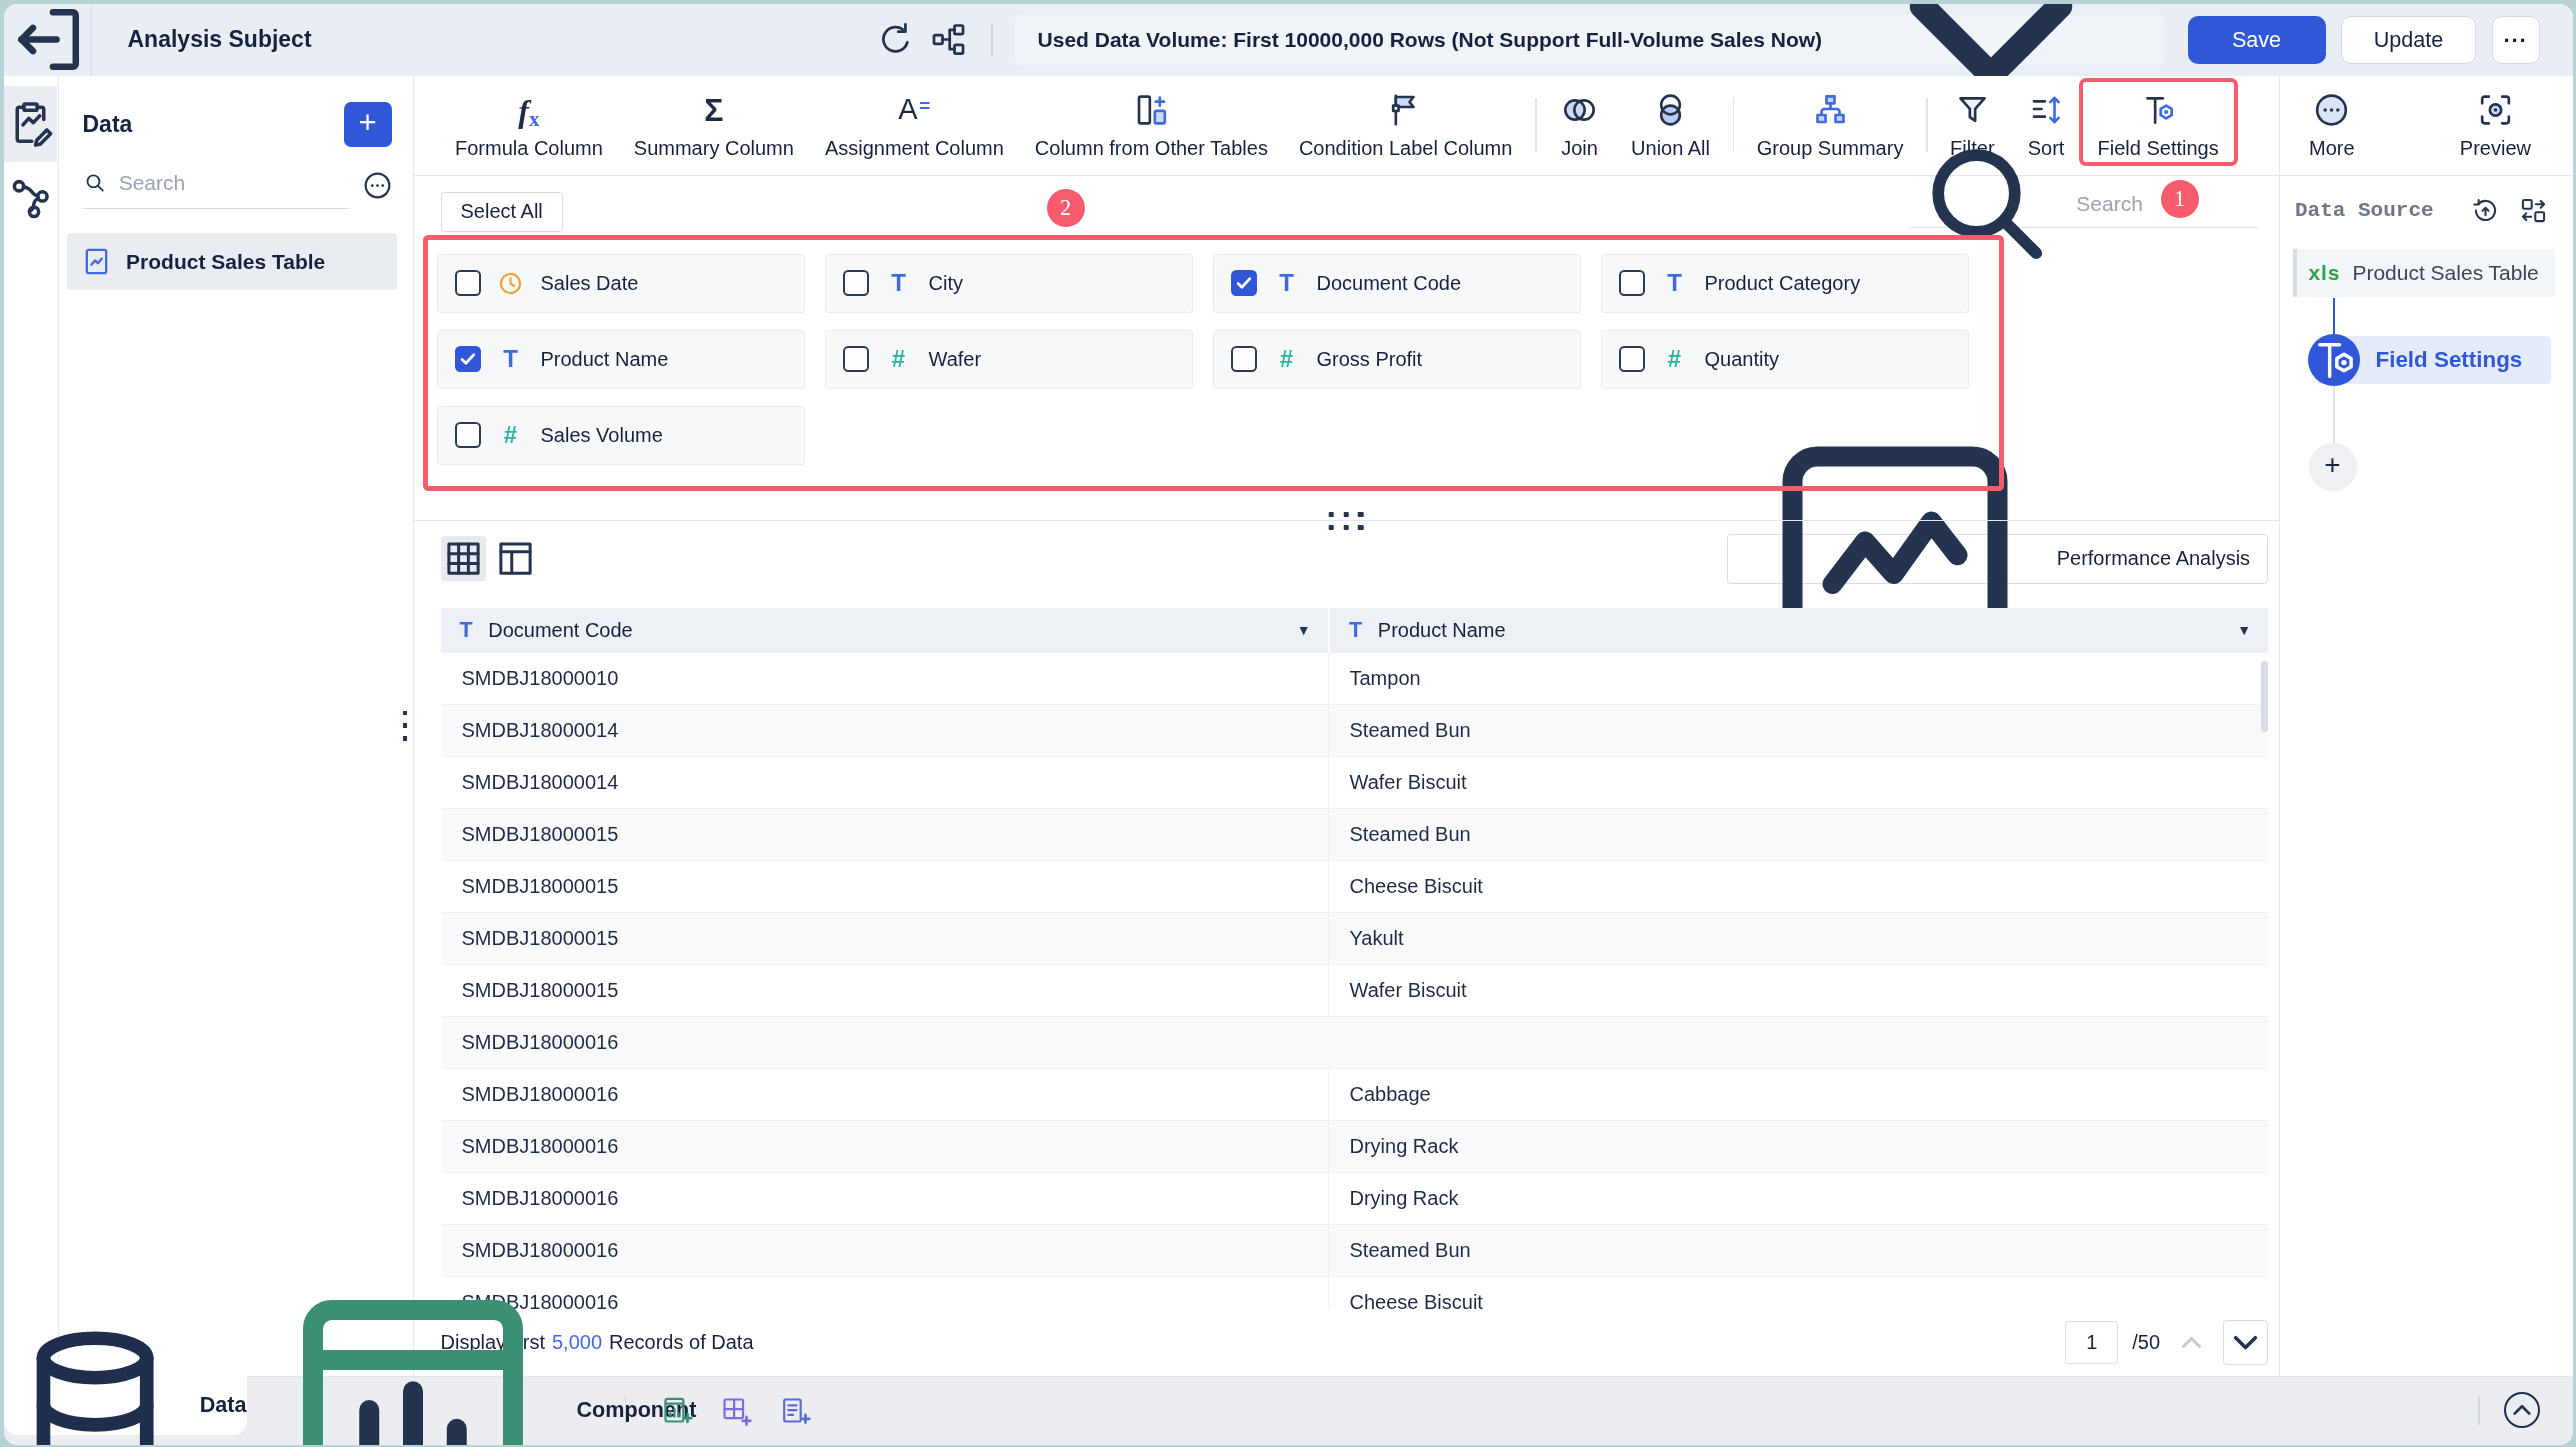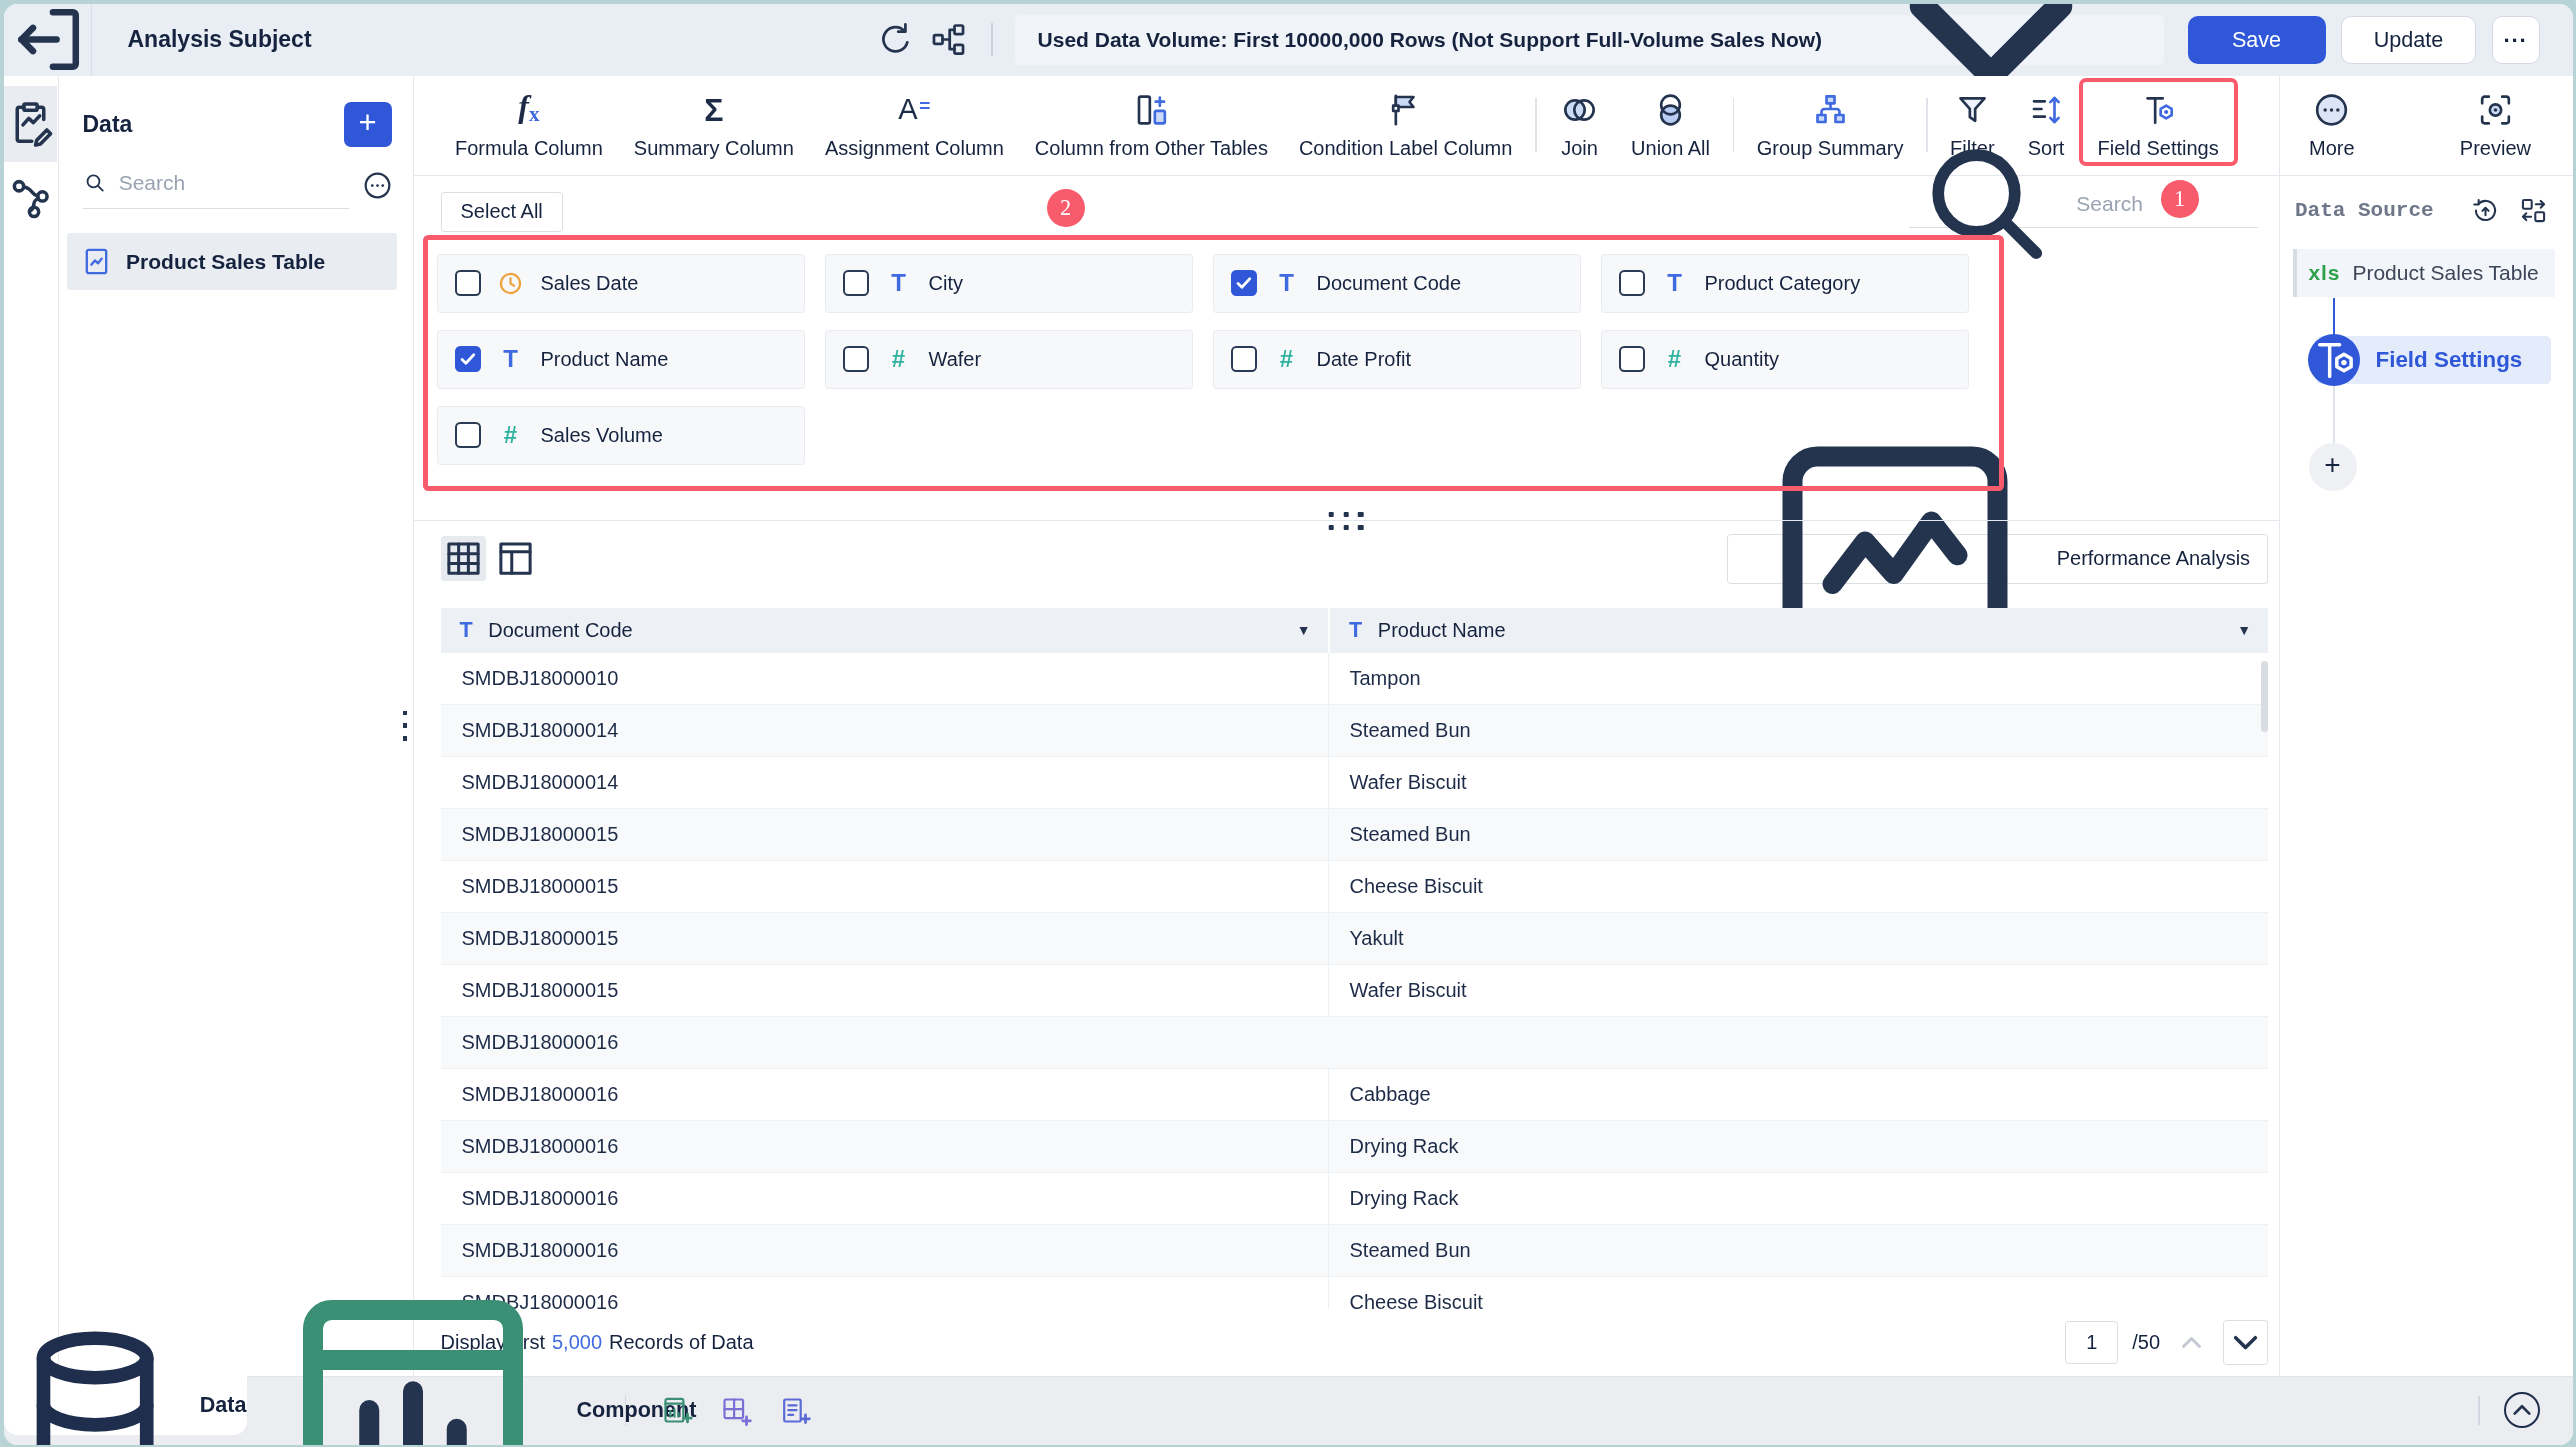--- a/index.html
+++ b/index.html
@@ -262,21 +262,21 @@
           <i></i>
           <i></i>
           <i></i>
         </div>
     </div>
 
     <div class="main-col">
 
       <div class="toolbar" id="main-toolbar">
           <div class="tb-item">
-            <span class="tb-icon" style="display: inline-flex; align-items: flex-start; justify-content: center;">
+            <span class="tb-icon" style="display: inline-flex; align-items: flex-end; justify-content: center;">
               <span class="fx-glyph"><i>f</i><em>x</em></span>
             </span>
             <span class="tb-label">Formula Column</span>
           </div>
           <div class="tb-item">
             <span class="tb-icon" style="display: inline-flex; align-items: center; justify-content: center;">
               <span class="sigma-glyph">Σ</span>
             </span>
             <span class="tb-label">Summary Column</span>
           </div>
@@ -423,21 +423,21 @@
               <span>Product Name</span>
             </div>
             <div class="chip">
               <span class="cb"></span>
               <span class="ft number">#</span>
               <span>Wafer</span>
             </div>
             <div class="chip">
               <span class="cb"></span>
               <span class="ft number">#</span>
-              <span>Date Profit</span>
+              <span>Gross Profit</span>
             </div>
             <div class="chip">
               <span class="cb"></span>
               <span class="ft number">#</span>
               <span>Quantity</span>
             </div>
             <div class="chip">
               <span class="cb"></span>
               <span class="ft number">#</span>
               <span>Sales Volume</span>

